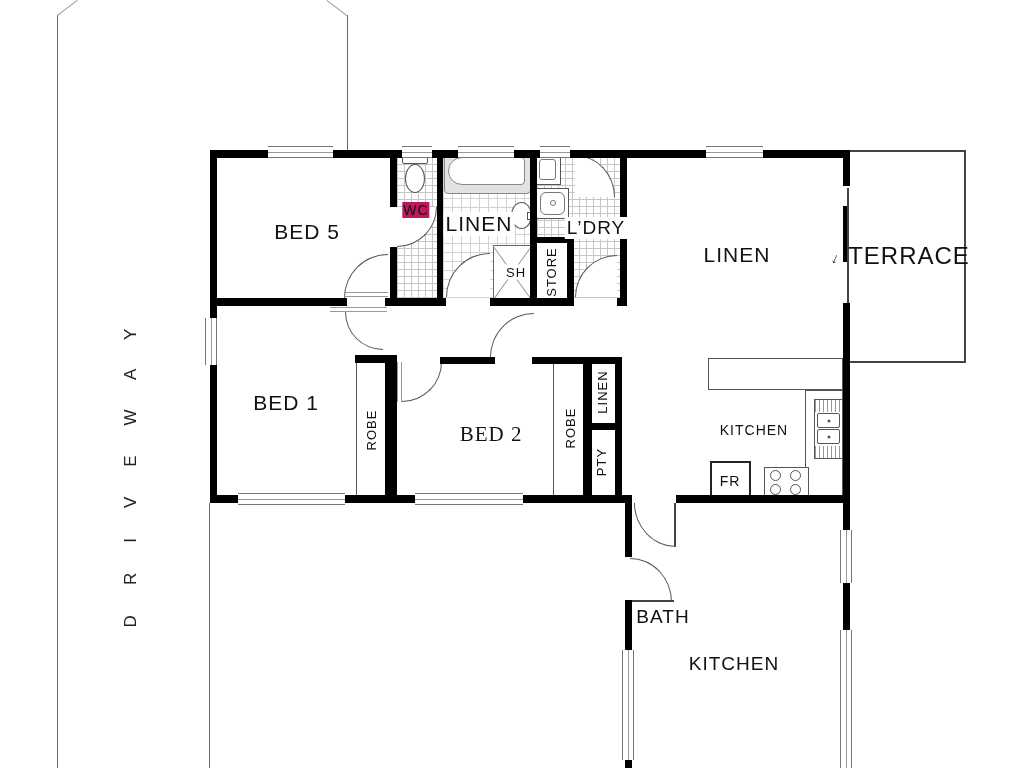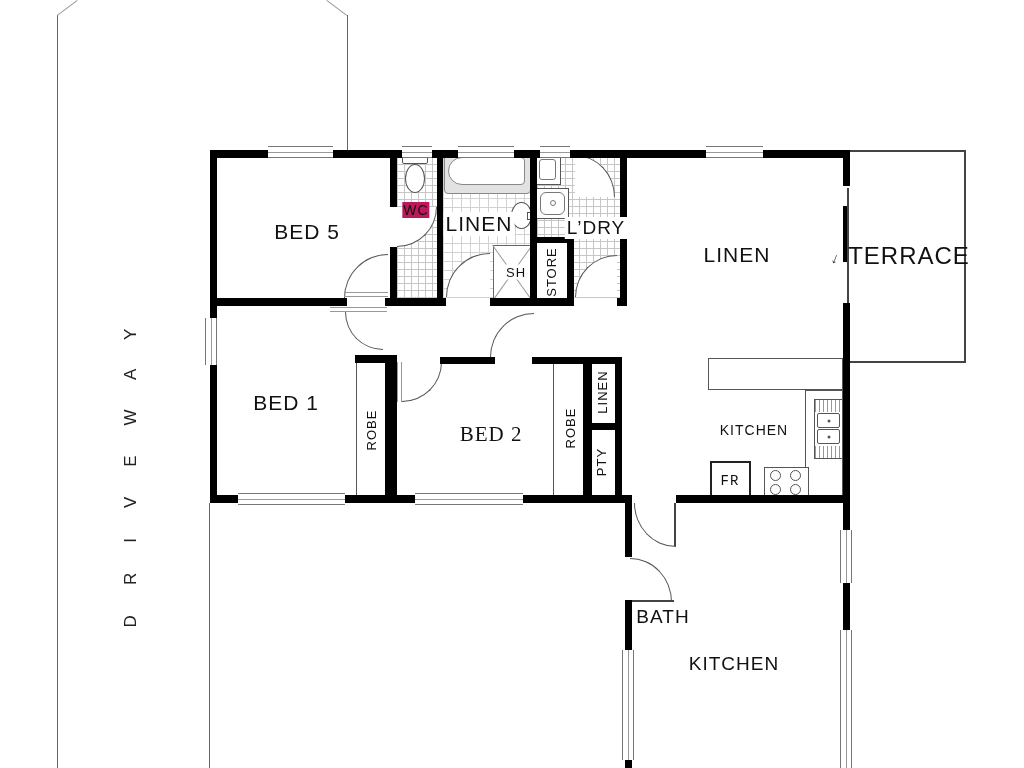--- a/index.html
+++ b/index.html
@@ -175,20 +175,20 @@
   <div class="lbl" style="left:479px;top:224px;font-size:21px;background:#fff;padding:0 2px;">LINEN</div>
   <div class="lbl" style="left:596px;top:228px;font-size:19px;background:#fff;padding:0 2px;">L’DRY</div>
   <div class="lbl" style="left:737px;top:255px;font-size:21px;">LINEN</div>
   <div class="lbl" style="left:909px;top:256px;font-size:24px;">TERRACE</div>
   <div class="lbl" style="left:286px;top:403px;font-size:21px;">BED 1</div>
   <div class="lbl" style="left:491px;top:434px;font-size:21px;font-family:Liberation Serif, serif;">BED 2</div>
   <div class="lbl" style="left:754px;top:430px;font-size:14px;">KITCHEN</div>
   <div class="lbl" style="left:663px;top:617px;font-size:19px;">BATH</div>
   <div class="lbl" style="left:734px;top:664px;font-size:19px;">KITCHEN</div>
   <div class="lbl" style="left:516px;top:272px;font-size:13px;background:#fff;padding:0 1px;">SH</div>
-  <div class="lbl" style="left:730px;top:481px;font-size:14px;font-family:Liberation Mono, monospace;">FR</div>
+  <div class="lbl" style="left:730px;top:481px;font-size:14px;">FR</div>
   <div class="vlbl" style="left:371px;top:430px;font-size:13px;">ROBE</div>
   <div class="vlbl" style="left:570px;top:428px;font-size:13px;">ROBE</div>
   <div class="vlbl" style="left:551px;top:272px;font-size:13px;background:#fff;">STORE</div>
   <div class="vlbl" style="left:602px;top:392px;font-size:13px;">LINEN</div>
   <div class="vlbl" style="left:601px;top:462px;font-size:13px;">PTY</div>
 
 </div>
 
 </body></html>

